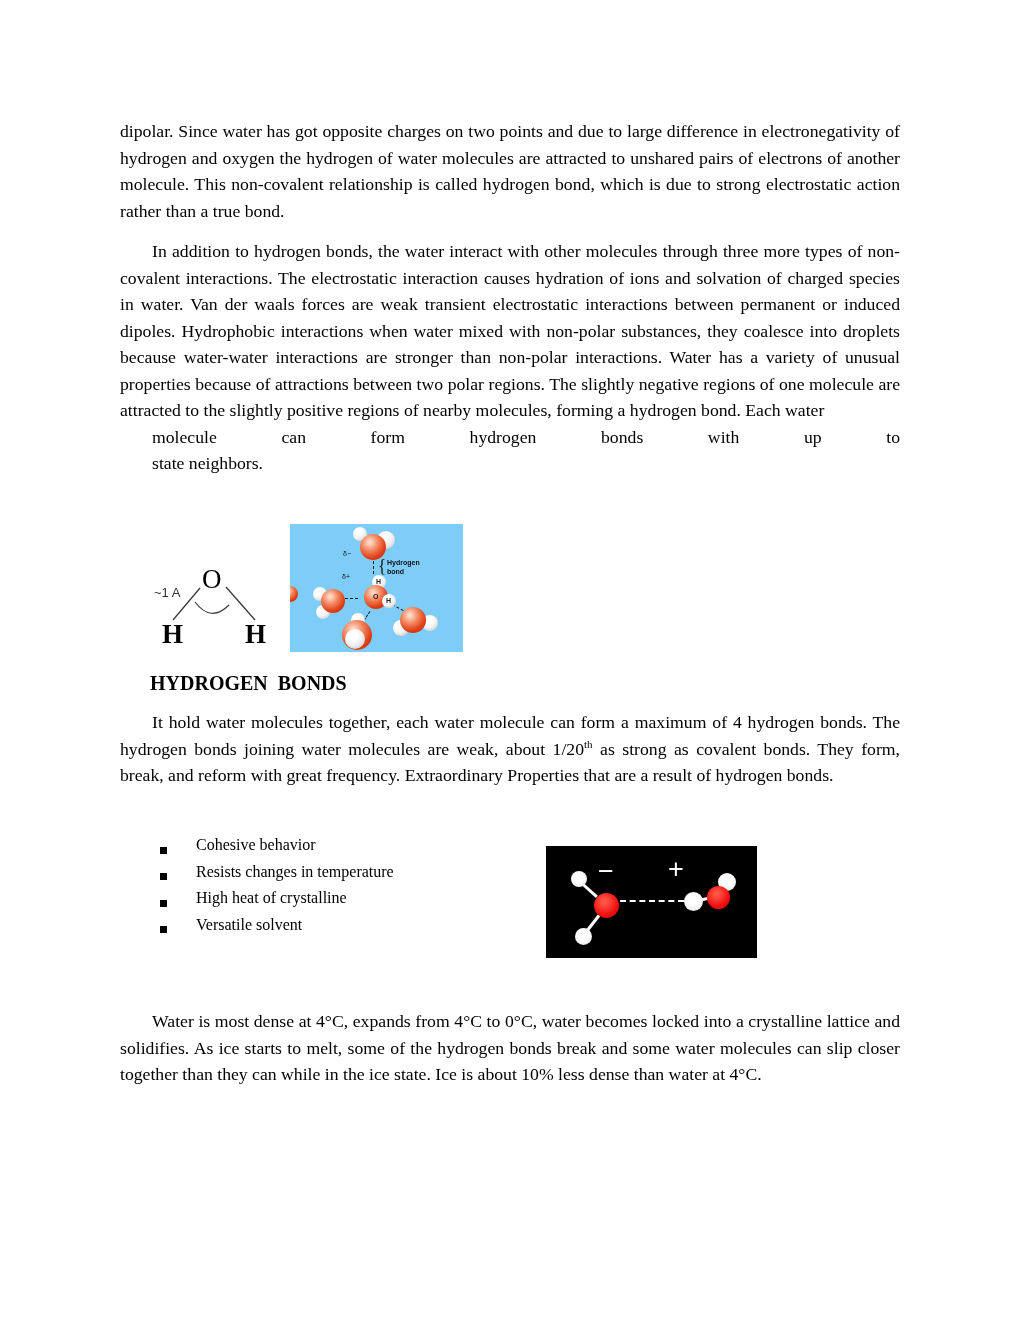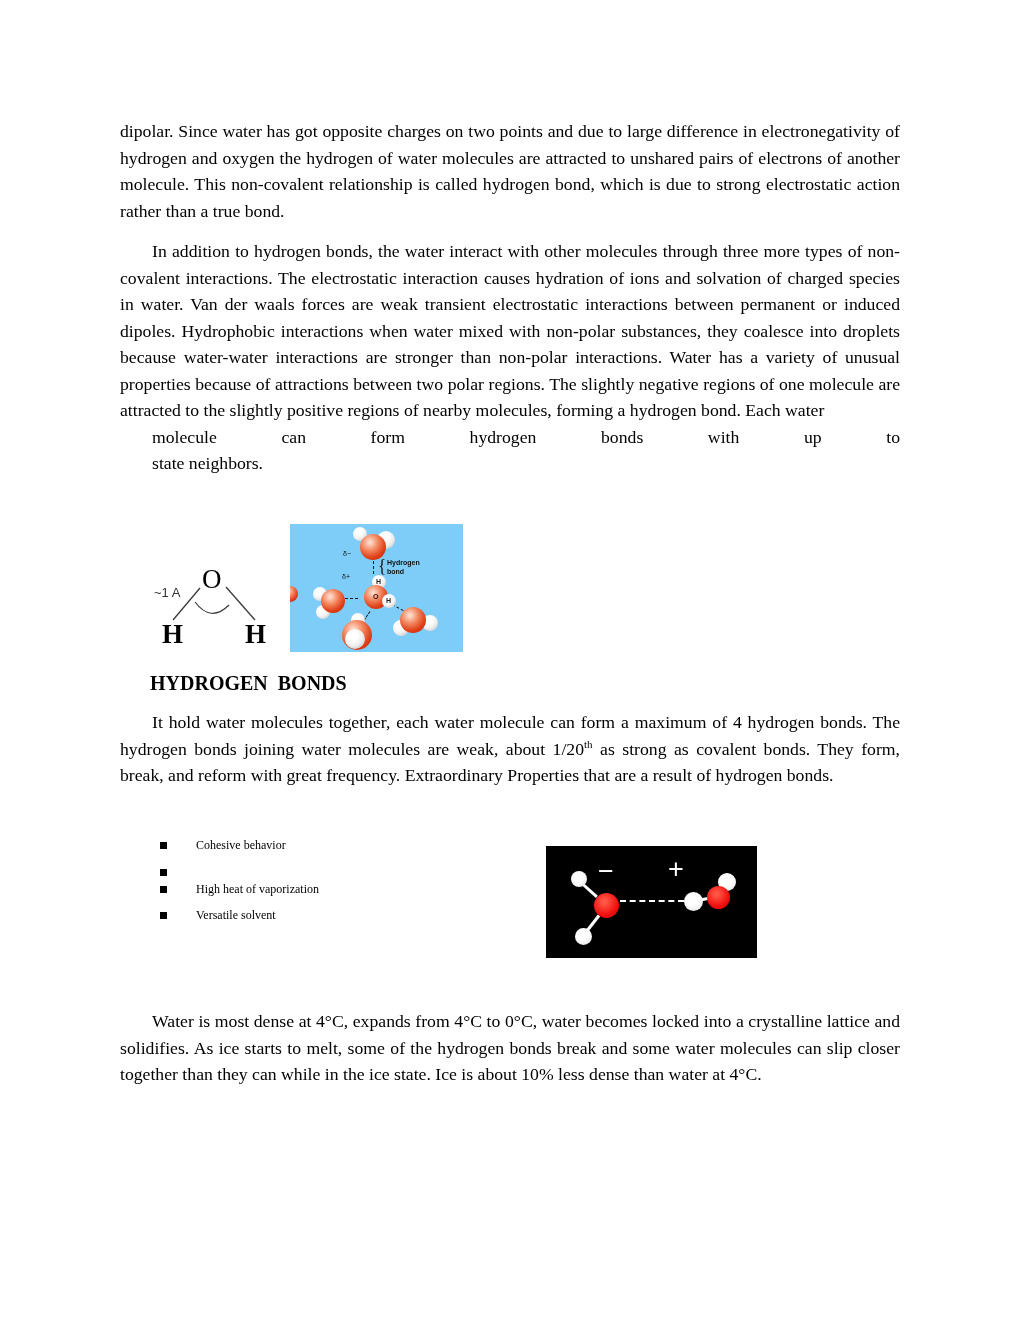--- a/index.html
+++ b/index.html
@@ -14,21 +14,21 @@
   }
   .indent { text-indent:32px; }
   .stretch { text-align:justify; text-align-last:justify; }
   .lastline { text-align:left; }
   .heading {
     position:absolute; left:150px; top:671px;
     font-size:20px; font-weight:bold; word-spacing:5px; line-height:24px;
   }
   sup.th { font-size:11px; vertical-align:super; line-height:0; }
   .bullets { position:absolute; left:120px; top:832px; width:430px; }
-  .bullet-item { display:flex; align-items:flex-start; line-height:26.5px; font-size:12px; }
+  .bullet-item { display:flex; align-items:center; line-height:26.5px; font-size:16px; }
   .bullet-marker { width:7px; height:7px; background:#000; margin:10px 0 0 40px; flex:0 0 auto; }
   .bullet-text { margin-left:29px; }
 
   
   .fig-lewis { position:absolute; left:150px; top:557px; width:120px; height:95px; }
 
   
   .fig-cluster {
     position:absolute; left:290px; top:524px; width:173px; height:128px;
     background:#7ecdf9; overflow:hidden;
@@ -120,24 +120,25 @@
     <span>It hold water molecules together, each water molecule can form a maximum of 4 hydrogen bonds. The hydrogen bonds joining water molecules are weak, about 1/20</span><sup class="th">th</sup><span> as strong as covalent bonds. They form, break, and reform with great frequency. Extraordinary Properties that are a result of hydrogen bonds.</span>
   </div>
 
   <div class="bullets">
     <div class="bullet-item">
       <span class="bullet-marker"></span>
       <span class="bullet-text">Cohesive behavior</span>
     </div>
     <div class="bullet-item">
       <span class="bullet-marker"></span>
+      <span class="bullet-text">Resists changes in temperature</span>
     </div>
     <div class="bullet-item">
       <span class="bullet-marker"></span>
-      <span class="bullet-text">High heat of vaporization</span>
+      <span class="bullet-text">High heat of crystalline</span>
     </div>
     <div class="bullet-item">
       <span class="bullet-marker"></span>
       <span class="bullet-text">Versatile solvent</span>
     </div>
   </div>
 
   <div class="fig-hbond">
     <div class="bond" style="left:36px; top:36px; width:20px; transform:rotate(42deg);"></div>
     <div class="bond" style="left:53px; top:68px; width:20px; transform:rotate(128deg);"></div>

